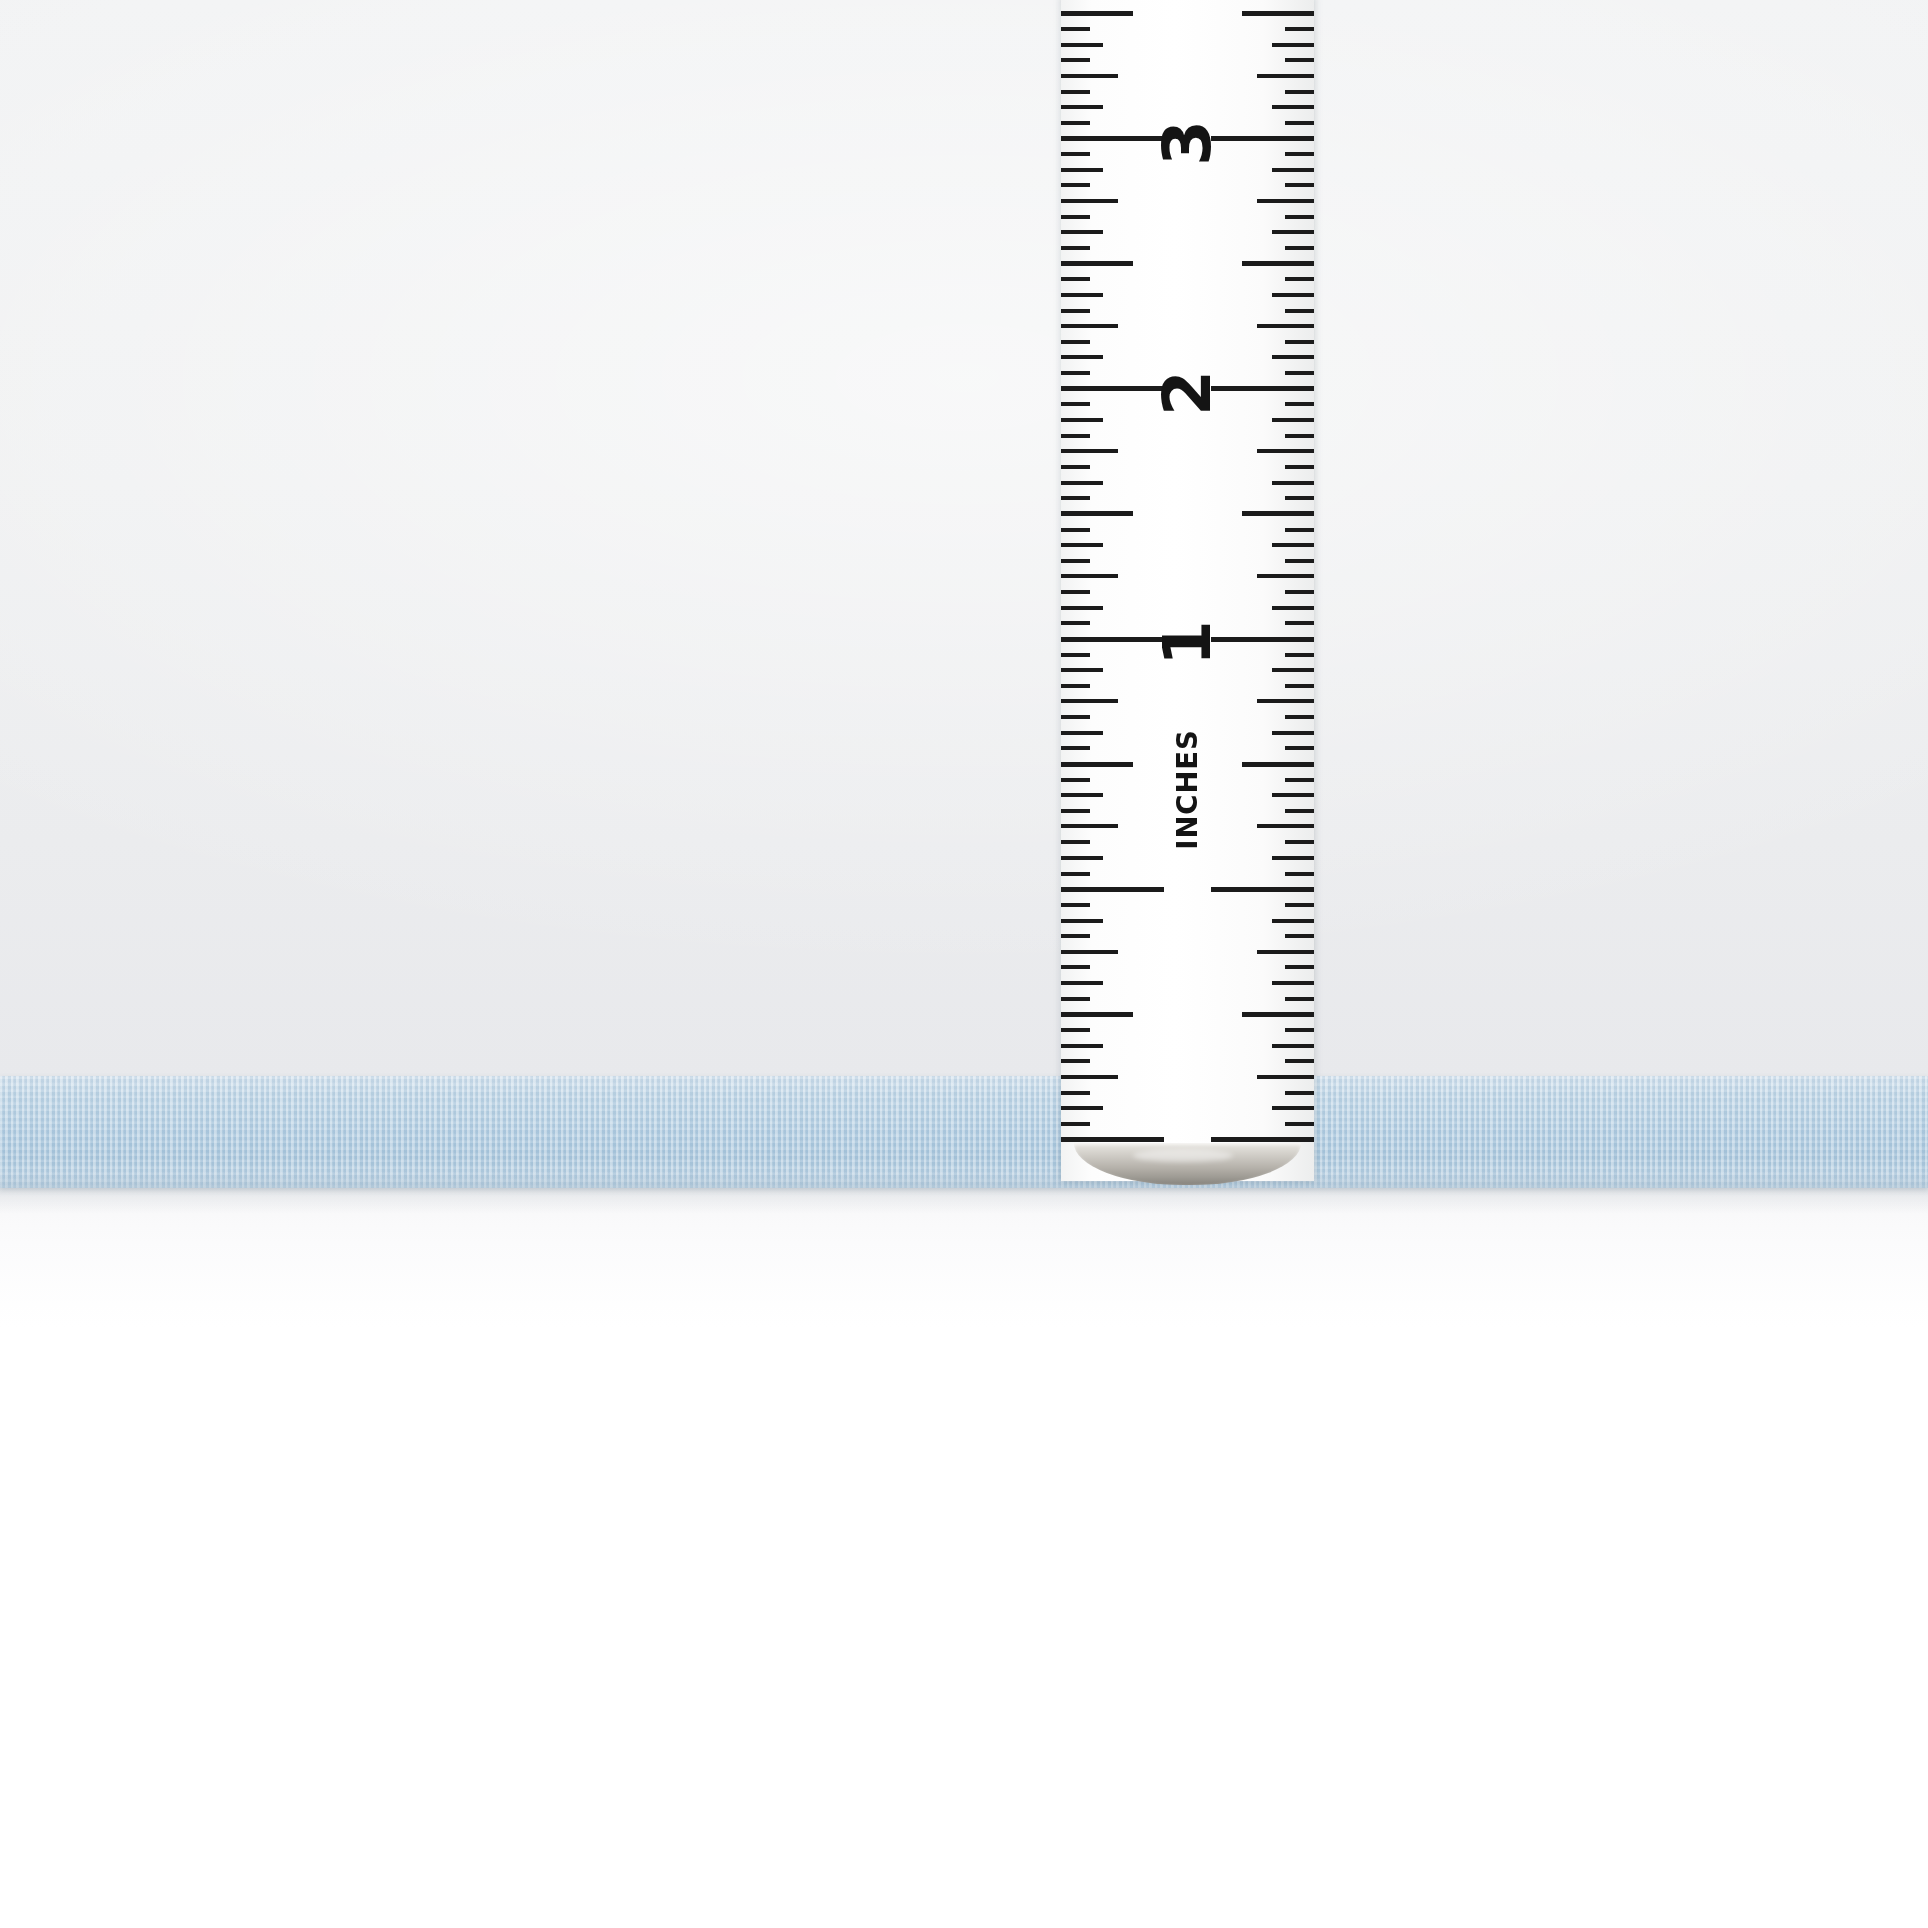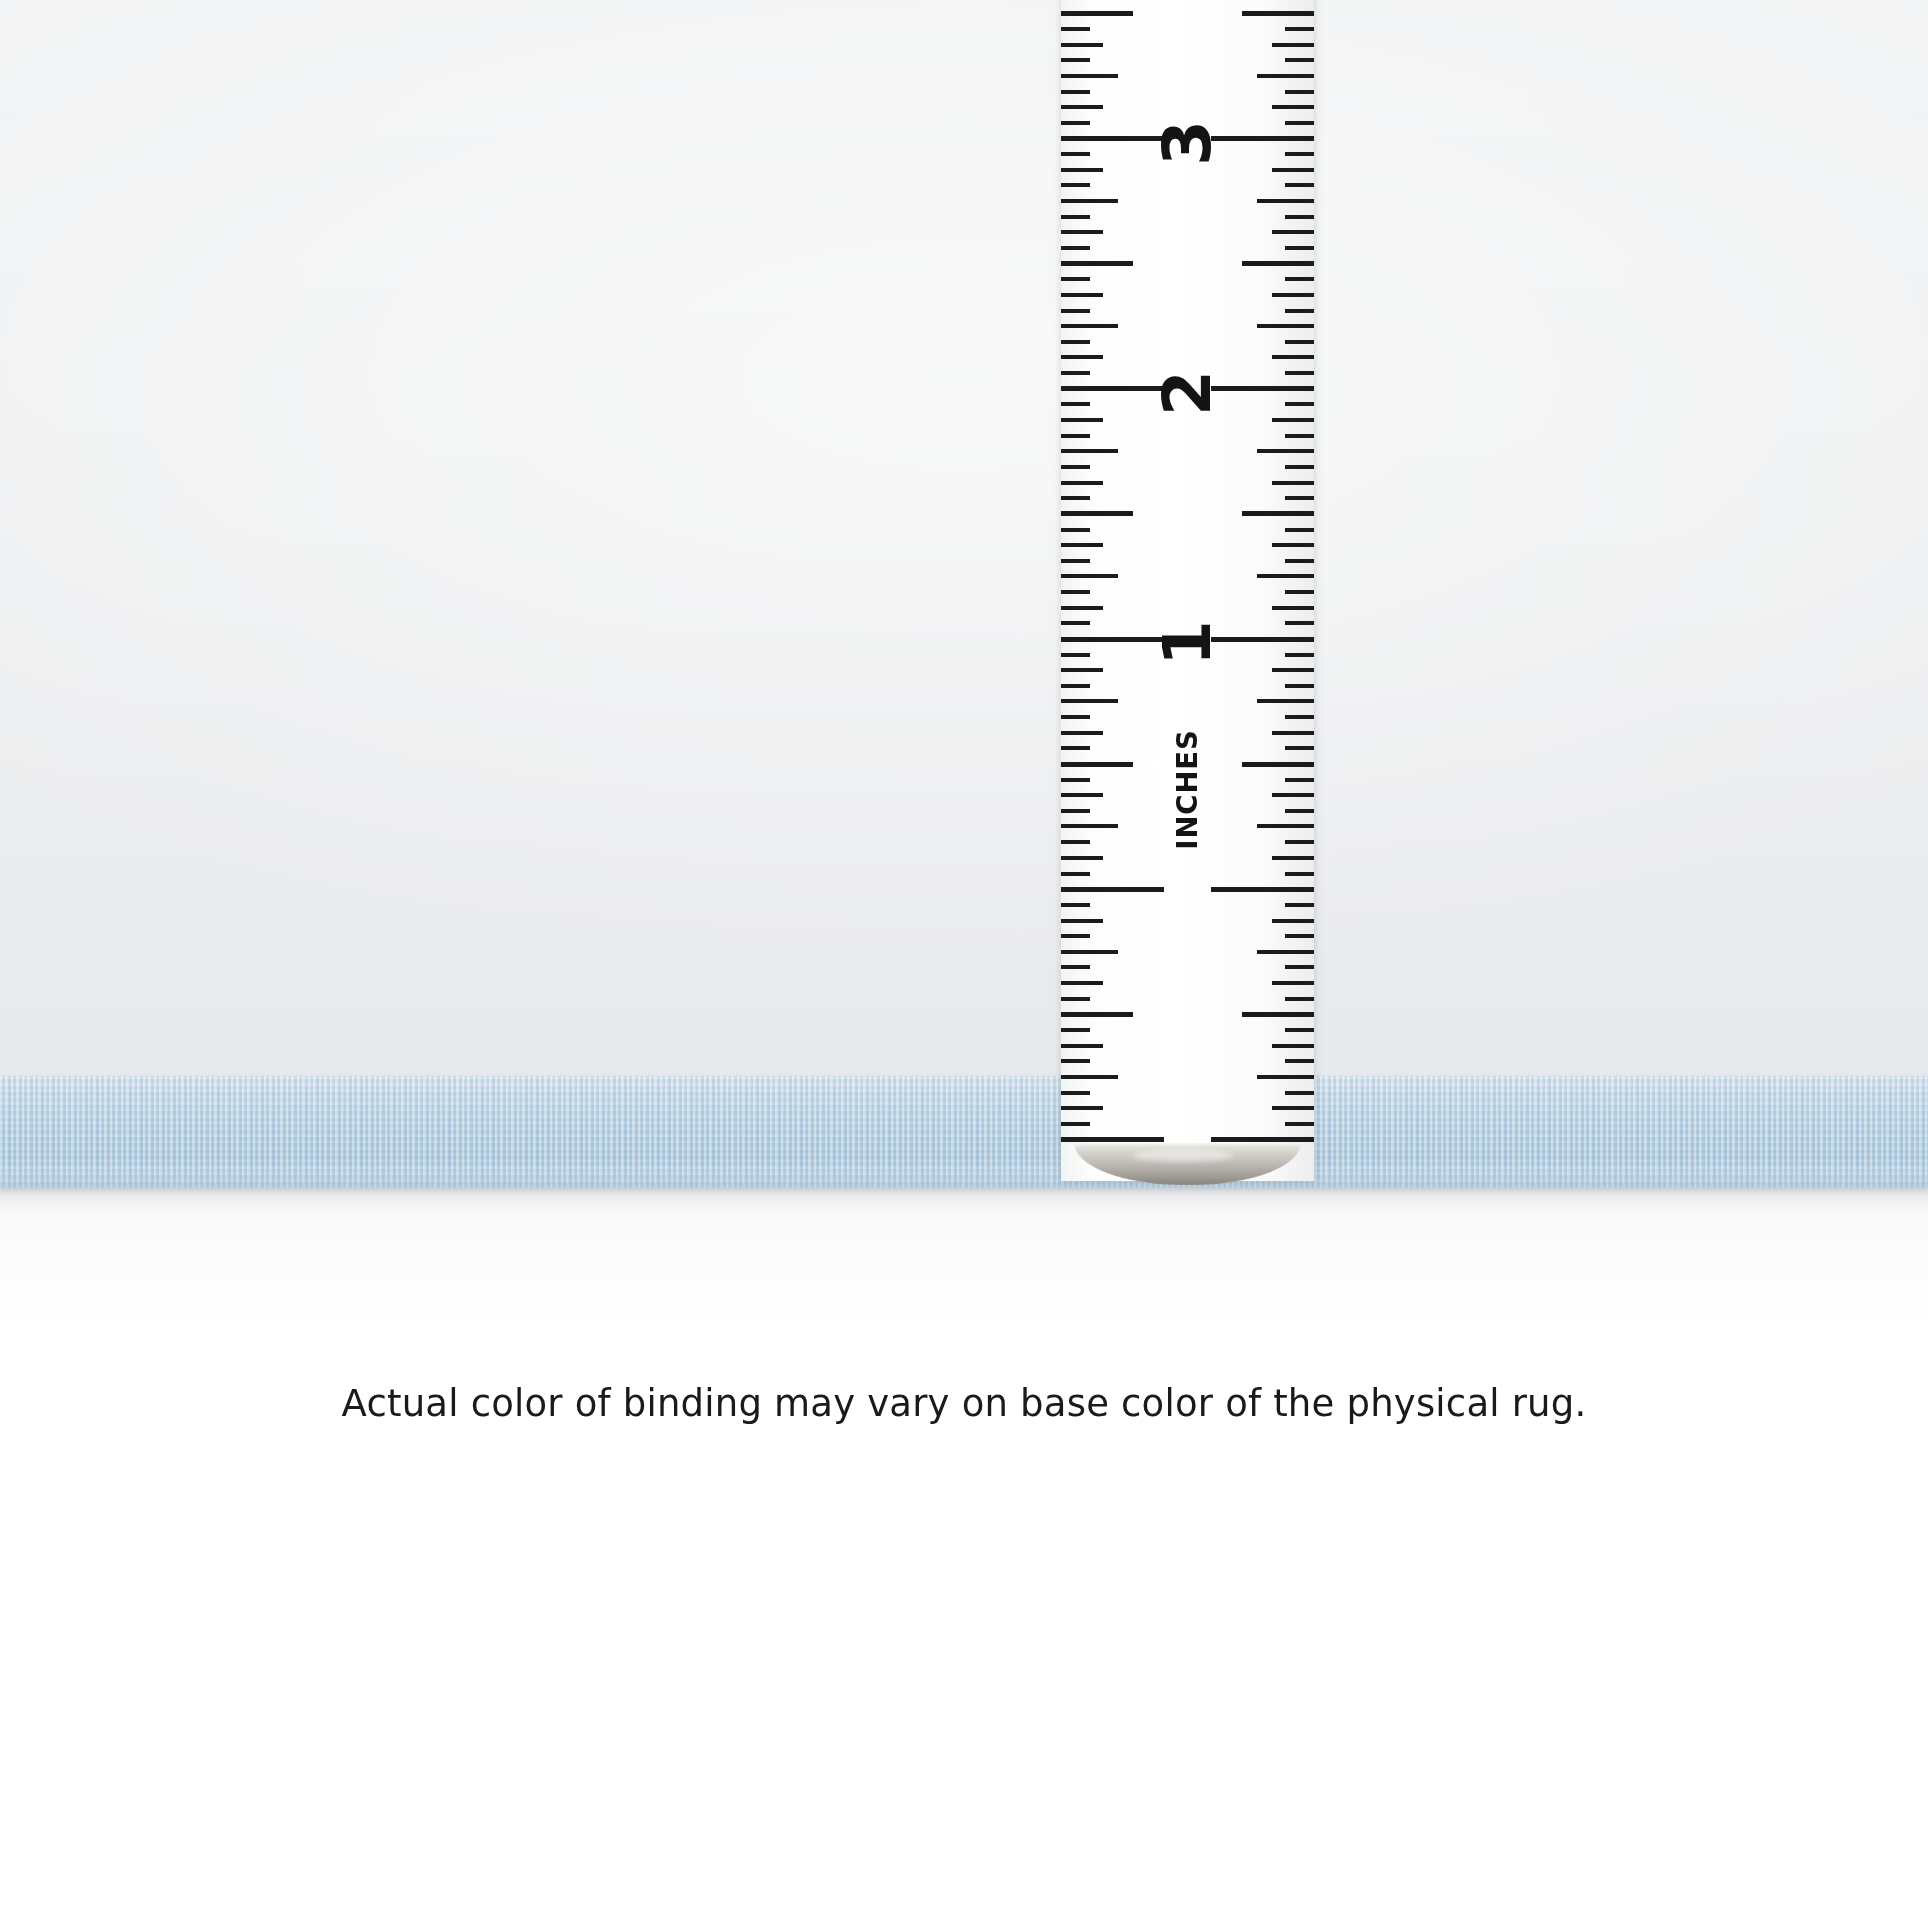--- a/index.html
+++ b/index.html
@@ -363,17 +363,16 @@
       <div class="inches-label" id="inches-label" style="left: 44px; top: 777px; width: 165px; height: 33px; line-height: 33px; text-align: center;">INCHES</div>
     </div>
 
     <div class="ruler-tip">
       <div class="metal"></div>
     </div>
 
   </div>
 
   <div class="caption">
-    <span class="line">Actual color of binding may vary on base color of the physical rug.</span>
   </div>
 
 </div>
 
 
 </body></html>

